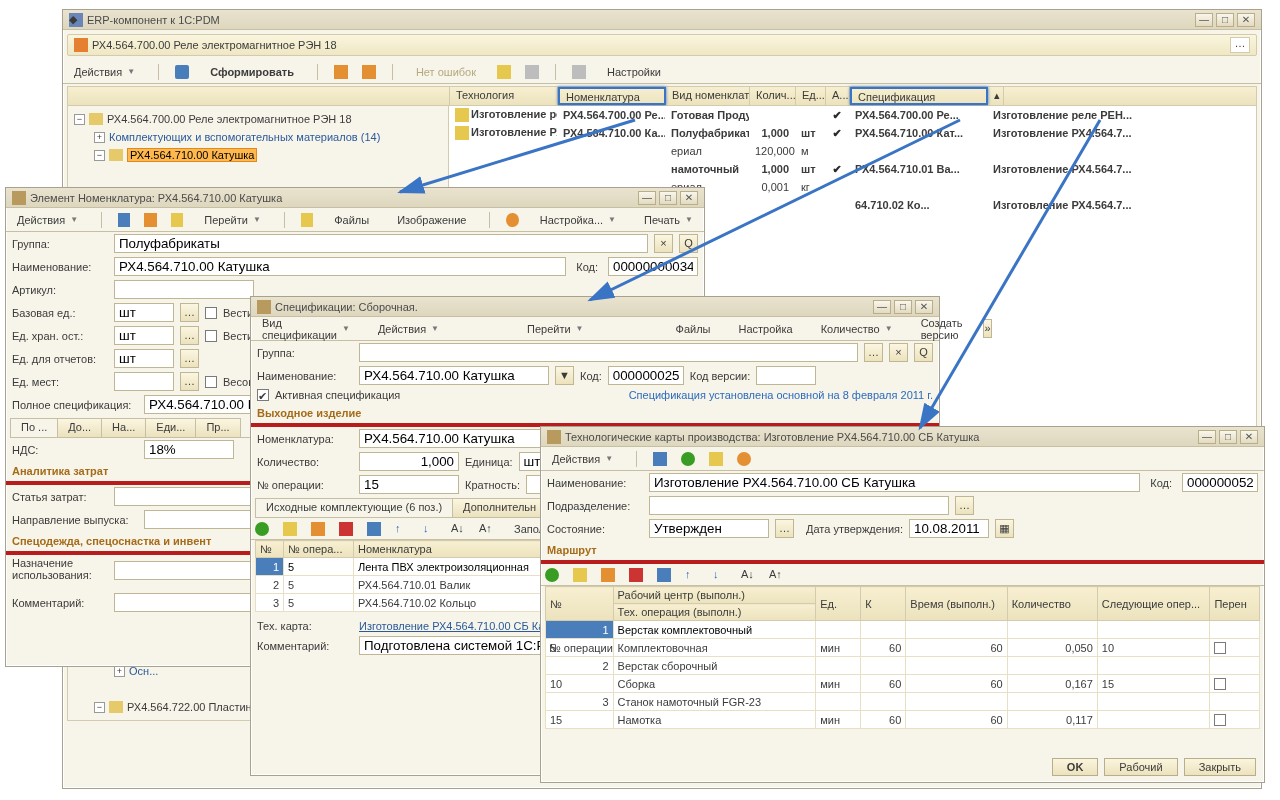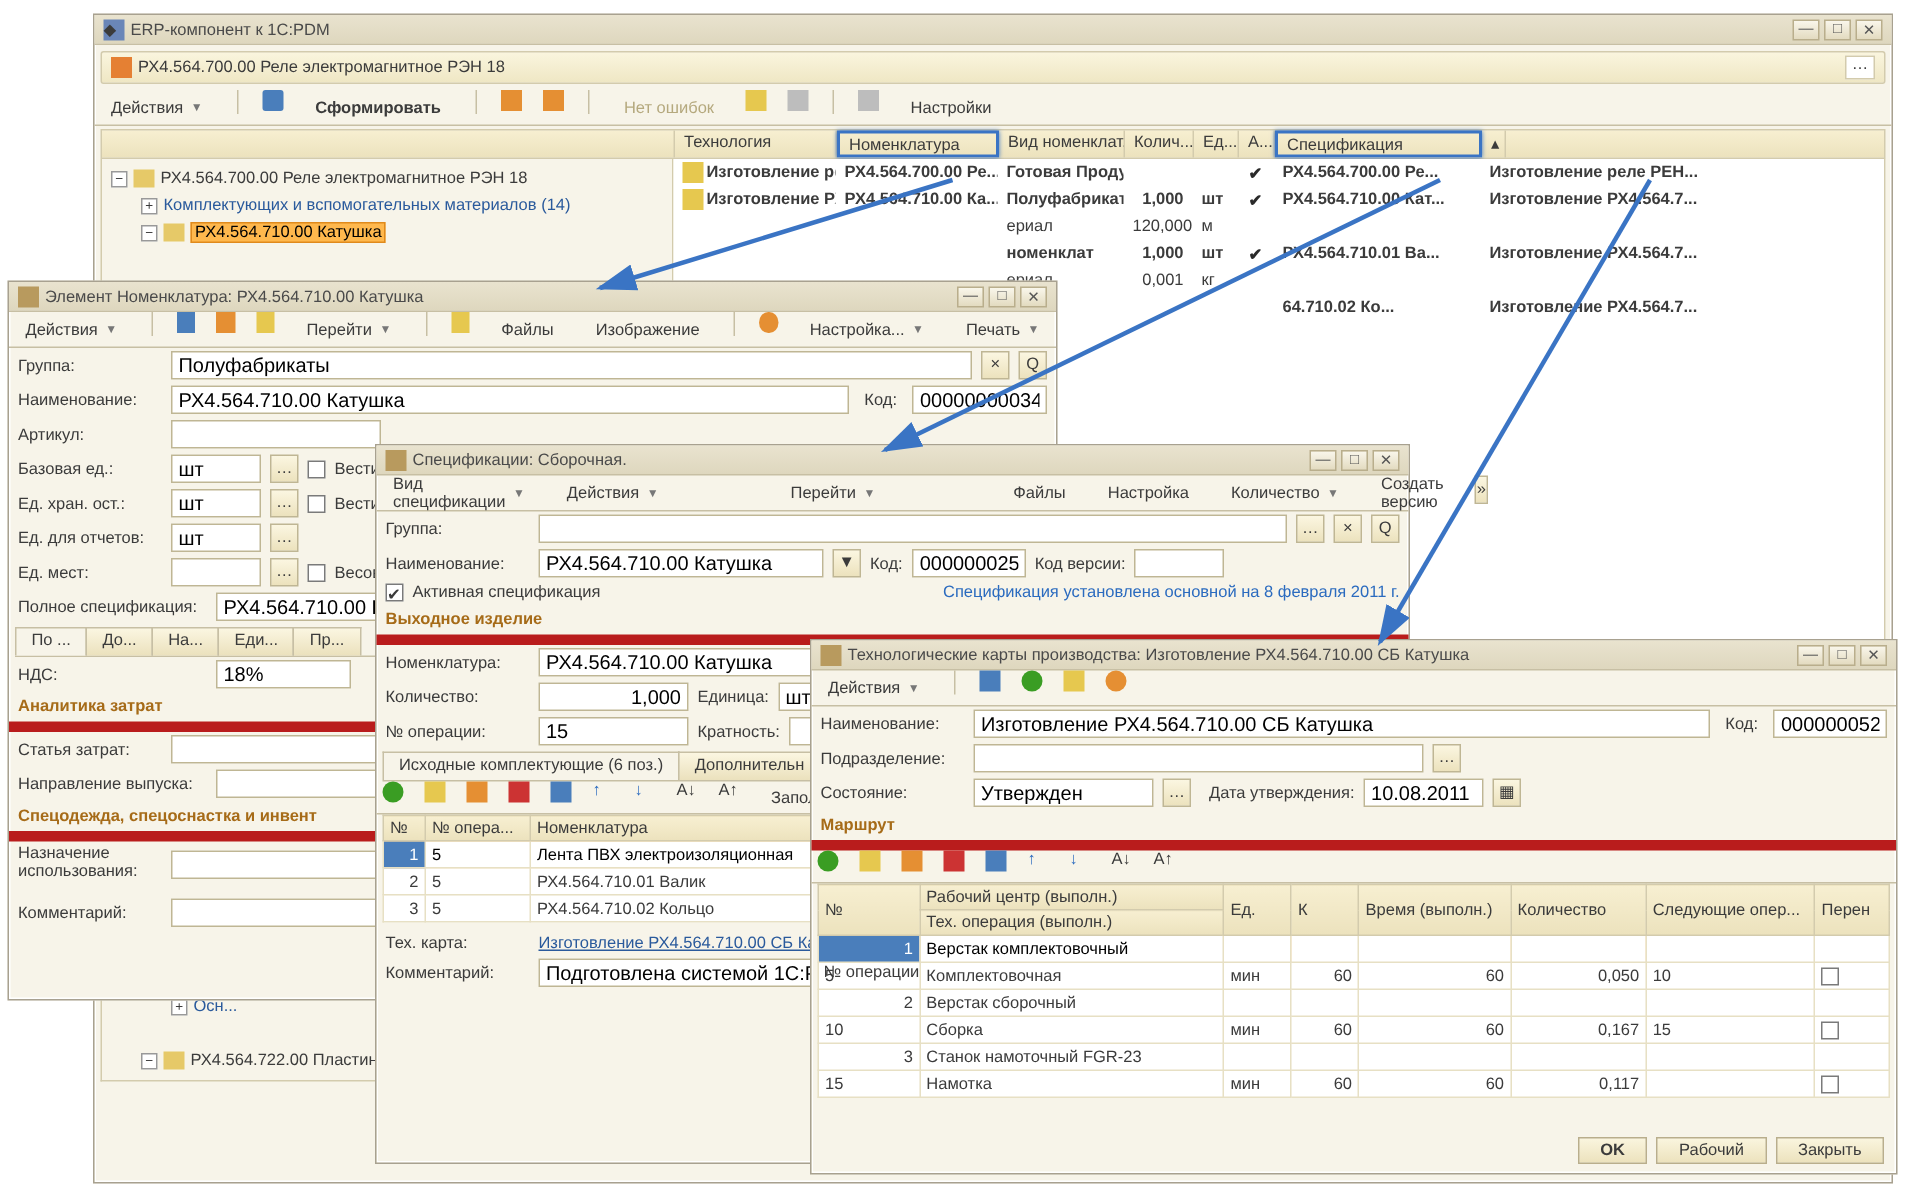--- a/index.html
+++ b/index.html
@@ -2,41 +2,41 @@
 <html><head>
 <meta charset="utf-8">
 <style>
   * { box-sizing: border-box; }
   body { margin: 0; font-family: Tahoma, Arial, sans-serif; font-size: 11px; color: #3b3b3b; background: #fff; width: 1280px; height: 800px; position: relative; overflow: hidden; }
   .window { position: absolute; background: #f7f4e9; border: 1px solid #a8a190; box-shadow: 0 0 0 1px #fff inset; }
   .titlebar { height: 20px; background: linear-gradient(#e9e3cf,#ded7be); display: flex; align-items: center; padding: 0 6px; border-bottom: 1px solid #c7bfa4; }
   .titlebar-text { flex: 1; font-size: 11px; color:#4a4a4a; }
   .titlebar-btns { display:flex; gap:3px; }
   .tb-btn { width: 18px; height: 14px; background:linear-gradient(#f9f6eb,#e3dbc0); border:1px solid #b9ae8c; display:flex; align-items:center; justify-content:center; font-size:10px; color:#555; cursor:pointer; }
-  .toolbar { height:24px; display:flex; gap:14px; padding:0 4px; border-bottom:1px solid #c7bfa4; }
+  .toolbar { height:24px; display:flex; align-items:center; gap:14px; padding:0 4px; border-bottom:1px solid #c7bfa4; }
   .tbtn { padding:1px 6px; border:1px solid transparent; display:flex; align-items:center; gap:3px; }
   .tbtn .caret { font-size:8px; color:#777; margin-left:2px; }
   .sep { width:1px; height:16px; background:#c7bfa4; margin:0 2px; }
   .icon { width:14px; height:14px; display:inline-block; }
   .icon.grn { background:#3a9d23; border-radius:50%; }
   .icon.red { background:#c33; }
   .icon.blu { background:#4a7ebb; }
   .icon.yel { background:#e6c84f; }
   .icon.gry { background:#bdbdbd; }
   .icon.or { background:#e58f33; }
   .strip { background: linear-gradient(#faf5de,#efe7c4); border-bottom:1px solid #d6ccab; display:flex; align-items:center; height:22px; padding:0 6px; }
   .strip .strip-icon { width:14px; height:14px; background:#e58033; margin-right:4px; }
   .strip-dots { width:20px; text-align:center; border:1px solid #d3cbad; background:#fff; height:16px; line-height:10px; }
   .input-row { display:flex; align-items:center; padding:2px 6px; gap:6px; }
   .lbl { width:96px; color:#3b3b3b; }
   .inp { flex:1; height:19px; border:1px solid #bfb694; background:#fff; padding:1px 4px; }
   .inp.sm { width:60px; flex:0 0 60px; }
   .minibtn { width:19px; height:19px; border:1px solid #bfb694; background:linear-gradient(#fbf6e1,#ece2bd); text-align:center; line-height:16px; font-size:11px; }
   .chk { width:12px; height:12px; border:1px solid #7a7a7a; background:#fff; display:inline-block; vertical-align:middle; }
-  .section-header { color:#a66b18; font-weight:bold; padding:4px 6px; border-bottom:7px solid #b91c1c; }
+  .section-header { color:#a66b18; font-weight:bold; padding:4px 6px; border-bottom:4px solid #b91c1c; }
   .uline { text-decoration:underline; color:#2a5a9c; }
 
   
   #win-main { left:62px; top:9px; width:1200px; height:780px; }
   .main-strip { margin:4px; border:1px solid #d3cbad; border-radius:2px; }
   .col-headers { display:flex; height:20px; background:linear-gradient(#f7efd1,#ece2bd); border:1px solid #d3cbad; font-size:11px; }
   .col-headers div { border-right:1px solid #d3cbad; padding:2px 6px; overflow:hidden; white-space:nowrap; }
   .col-headers div.hl { border:2px solid #3a74c4; box-shadow:0 0 3px #3a74c4; }
   .tree-pane { padding:4px 6px; }
   .tree-row { display:flex; align-items:center; height:18px; gap:4px; }
@@ -189,21 +189,21 @@
           <div style="width:84px">ериал</div>
           <div style="width:46px" class="txt-right">120,000</div>
           <div style="width:30px">м</div>
           <div style="width:24px" class="check"></div>
           <div style="width:138px"></div>
           <div style="flex:1"></div>
         </div>
         <div class="data-row bold">
           <div style="width:108px"></div>
           <div style="width:108px"></div>
-          <div style="width:84px">номенклат</div>
+          <div style="width:84px">намоточный</div>
           <div style="width:46px" class="txt-right">1,000</div>
           <div style="width:30px">шт</div>
           <div style="width:24px" class="check">✔</div>
           <div style="width:138px">РХ4.564.710.01 Ва...</div>
           <div style="flex:1">Изготовление РХ4.564.7...</div>
         </div>
         <div class="data-row">
           <div style="width:108px"></div>
           <div style="width:108px"></div>
           <div style="width:84px">ериал</div>

